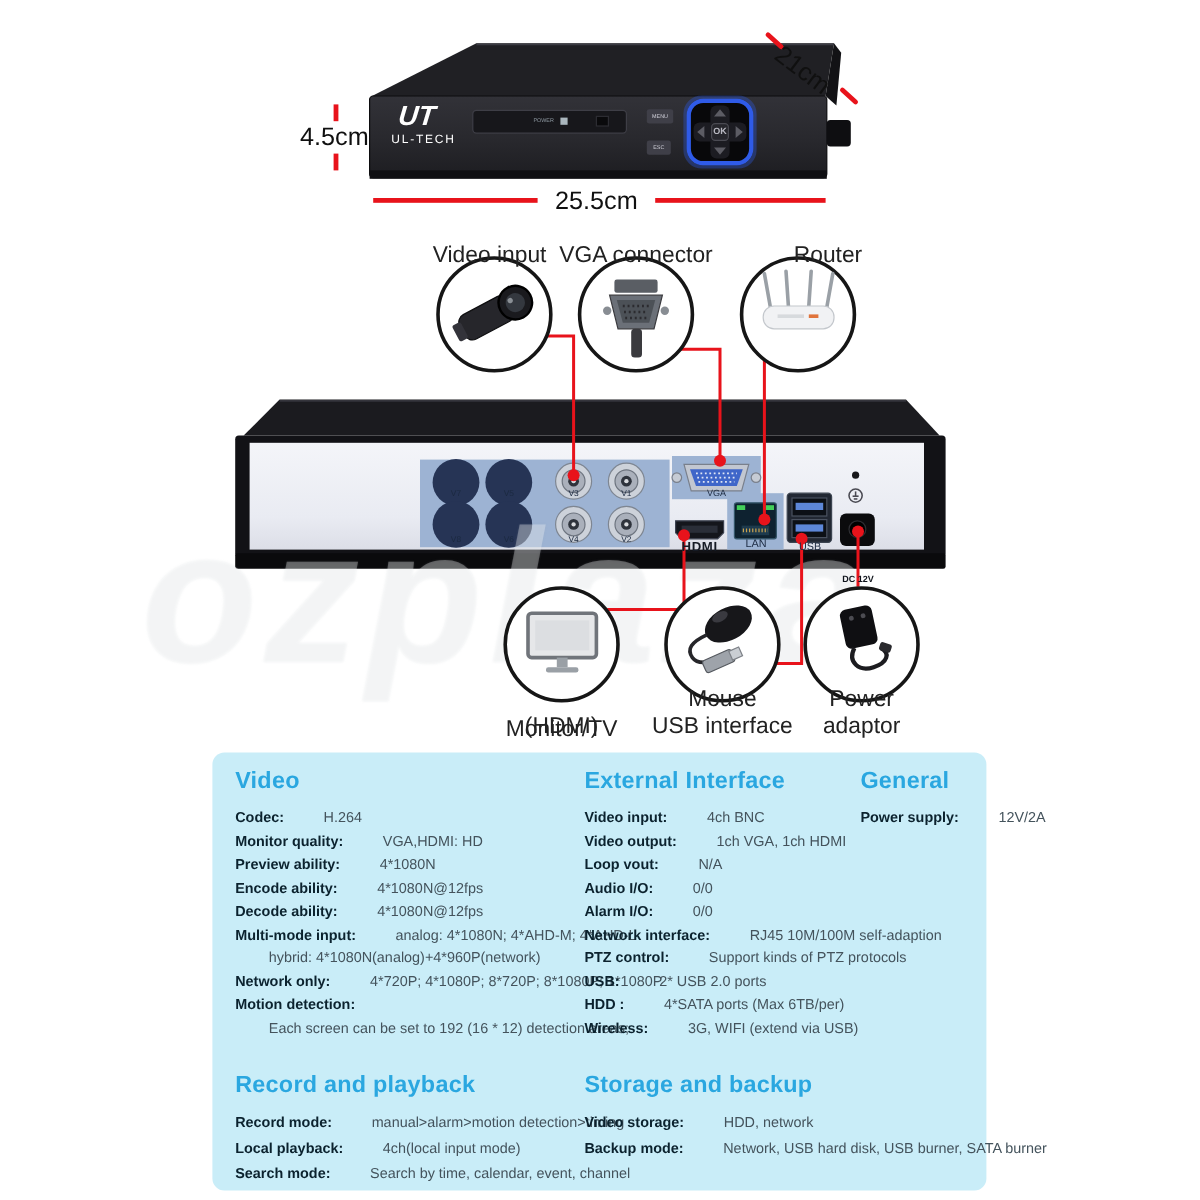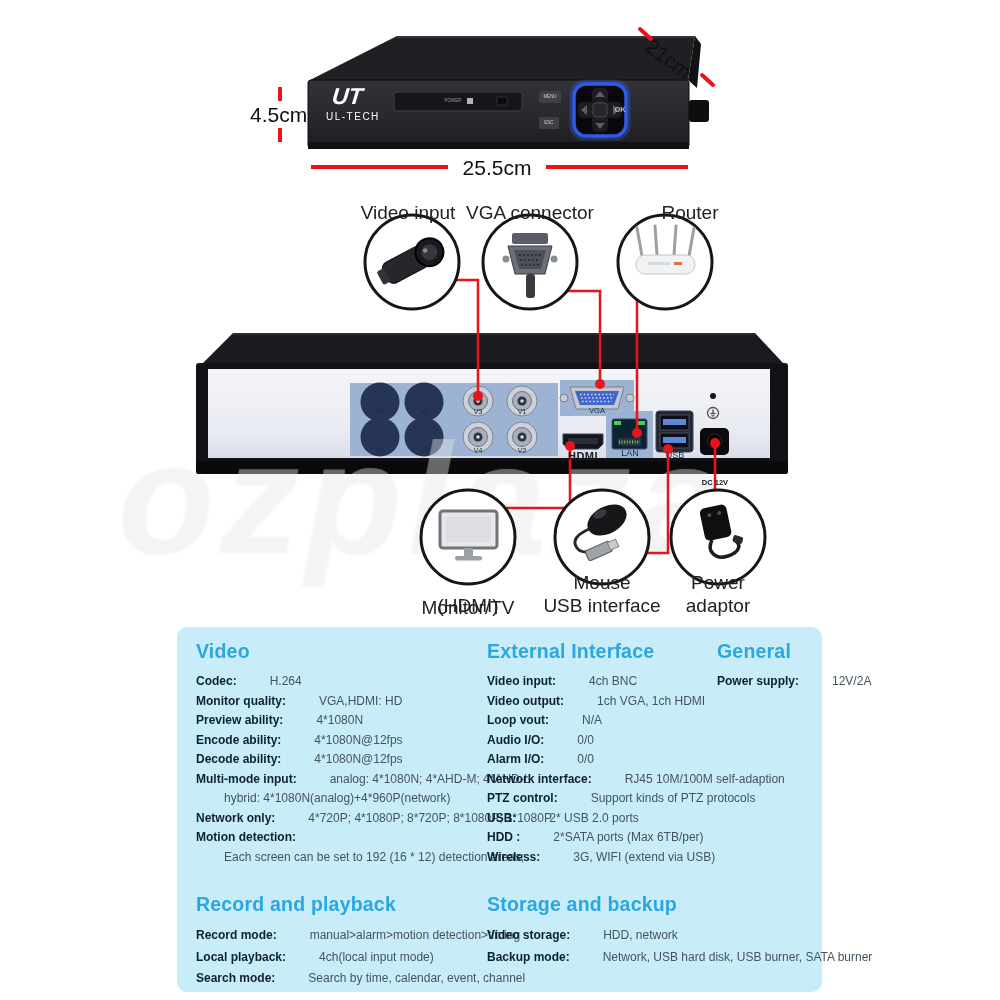--- a/index.html
+++ b/index.html
@@ -258,21 +258,21 @@
 
   <span class="lbl dim z4" style="left:250px;top:103px;">4.5cm</span>
   <span class="lbl dim z4" style="left:655px;top:34px;transform:rotate(37deg);transform-origin:0 0;">21cm</span>
   <span class="lbl dim ctr z4" style="left:452px;top:156px;width:90px;">25.5cm</span>
 
   <span class="lbl z4" style="left:332px;top:83px;font-size:23px;font-weight:800;font-style:italic;color:#fff;transform:skewX(-6deg);">UT</span>
   <span class="lbl z4" style="left:326px;top:111px;font-size:10px;font-weight:normal;letter-spacing:1.5px;color:#fff;">UL-TECH</span>
   <span class="lbl ctr z4" style="left:441px;top:98px;width:24px;font-size:4.5px;color:#8f9aa3;">POWER</span>
   <span class="lbl ctr z4" style="left:539px;top:94px;width:22px;font-size:4.5px;color:#cfcfd8;">MENU</span>
   <span class="lbl ctr z4" style="left:539px;top:120px;width:20px;font-size:4.5px;color:#cfcfd8;">ESC</span>
-  <span class="lbl ctr z4" style="left:593px;top:103px;width:14px;height:14px;line-height:14px;font-size:7.5px;color:#b9b9c2;font-weight:bold;padding-left:20px;">OK</span>
+  <span class="lbl ctr z4" style="left:593px;top:103px;width:14px;height:14px;line-height:14px;font-size:7.5px;color:#b9b9c2;font-weight:bold;">OK</span>
 
   <span class="lbl callout-label ctr z4" style="left:348px;top:202px;width:120px;">Video input</span>
   <span class="lbl callout-label ctr z4" style="left:460px;top:202px;width:140px;">VGA connector</span>
   <span class="lbl callout-label ctr z4" style="left:645px;top:202px;width:90px;">Router</span>
 
   <span class="lbl portlbl ctr z4" style="left:582px;top:406px;width:30px;font-size:7.5px;">VGA</span>
   <span class="lbl ctr z4" style="left:560px;top:450px;width:46px;font-size:11px;font-weight:800;color:#151a24;letter-spacing:.5px;">HDMI</span>
   <span class="lbl portlbl ctr z4" style="left:614px;top:448px;width:32px;font-size:9px;">LAN</span>
   <span class="lbl portlbl ctr z4" style="left:658px;top:450px;width:34px;font-size:9px;">USB</span>
   <span class="lbl ctr z4" style="left:694px;top:456px;width:42px;font-size:7.5px;font-weight:bold;color:#10141c;margin-top:22px;">DC 12V</span>
@@ -313,21 +313,21 @@
       <h3 class="spec-title">External Interface</h3>
       <div class="spec-rows">
           <div class="spec-row"><span class="spec-label">Video input:</span><span class="spec-value">4ch BNC</span></div>
           <div class="spec-row"><span class="spec-label">Video output:</span><span class="spec-value">1ch VGA, 1ch HDMI</span></div>
           <div class="spec-row"><span class="spec-label">Loop vout:</span><span class="spec-value">N/A</span></div>
           <div class="spec-row"><span class="spec-label">Audio I/O:</span><span class="spec-value">0/0</span></div>
           <div class="spec-row"><span class="spec-label">Alarm I/O:</span><span class="spec-value">0/0</span></div>
           <div class="spec-row"><span class="spec-label">Network interface:</span><span class="spec-value">RJ45 10M/100M self-adaption</span></div>
           <div class="spec-row"><span class="spec-label">PTZ control:</span><span class="spec-value">Support kinds of PTZ protocols</span></div>
           <div class="spec-row"><span class="spec-label">USB:</span><span class="spec-value">2* USB 2.0 ports</span></div>
-          <div class="spec-row"><span class="spec-label">HDD :</span><span class="spec-value">2*SATA ports (Max 6TB/per)</span></div>
+          <div class="spec-row"><span class="spec-label">HDD :</span><span class="spec-value">4*SATA ports (Max 6TB/per)</span></div>
           <div class="spec-row"><span class="spec-label">Wireless:</span><span class="spec-value">3G, WIFI (extend via USB)</span></div>
         </div>
     </div>
     <div class="spec-section" style="left:540px;top:13px;width:100px;">
       <h3 class="spec-title">General</h3>
       <div class="spec-rows">
           <div class="spec-row"><span class="spec-label">Power supply:</span><span class="spec-value">12V/2A</span></div>
         </div>
     </div>
     <div class="spec-section" style="left:19px;top:266px;width:288px;">

